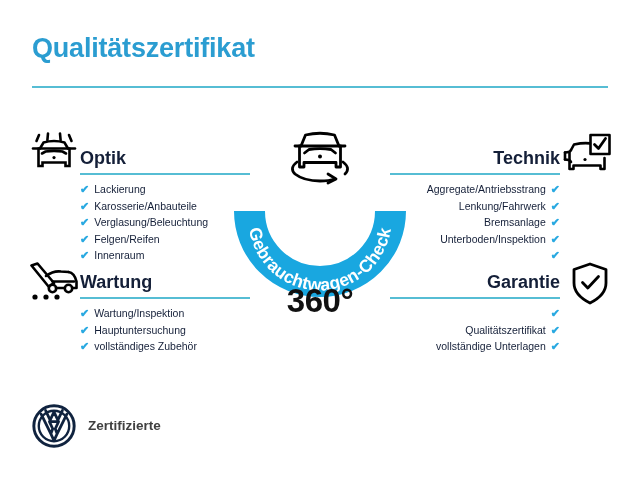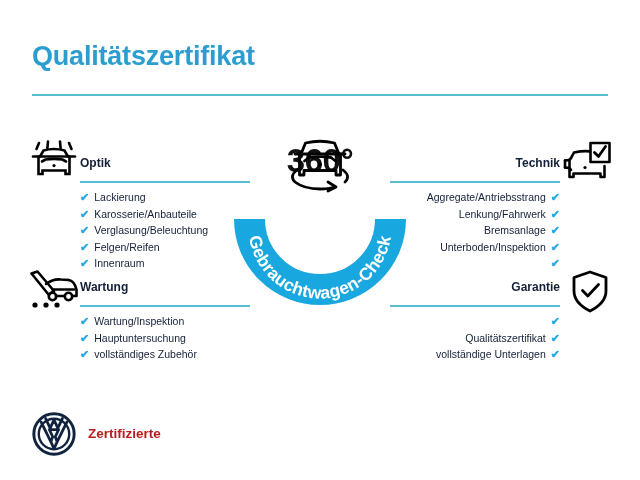--- a/index.html
+++ b/index.html
@@ -3,40 +3,40 @@
 <meta charset="utf-8">
 <style>
   html,body{margin:0;padding:0;}
   body{
     width:640px;height:480px;
     background:#ffffff;
     font-family:"Liberation Sans", sans-serif;
     overflow:hidden;
     position:relative;
   }
-  .page{position:absolute;left:0;top:8px;width:640px;height:336px;background:#fff;}
+  .page{position:absolute;left:0;top:0;width:640px;height:336px;background:#fff;}
 
   
   .page-title{
     position:absolute;left:32px;top:33px;
     font-size:27px;font-weight:bold;letter-spacing:-0.2px;
     color:#2b9dd1;
     white-space:nowrap;
   }
   .title-rule{
     position:absolute;left:32px;top:86px;width:576px;height:2px;
     background:#56bdd4;
   }
 
   
   .section{position:absolute;}
   .sec-head{position:relative;height:26px;}
   .sec-title{
     position:absolute;top:0;
-    font-size:12px;font-weight:bold;color:#141f38;
+    font-size:18px;font-weight:bold;color:#141f38;
     white-space:nowrap;
   }
   .sec-rule{
     position:absolute;left:0;top:25px;width:170px;height:2px;
     background:#56bdd4;
   }
   .sec-list{position:absolute;top:33px;left:0;width:170px;}
   .li{
     display:flex;align-items:center;
     font-size:10.5px;color:#141f38;
@@ -61,36 +61,36 @@
   .right .chk{margin-left:5px;}
 
   
   .sec-icon{position:absolute;}
 
   
   .badge{position:absolute;left:227px;top:126px;width:186px;height:186px;}
   .badge svg{display:block;}
   .badge-center{
     position:absolute;left:0;top:0;width:186px;height:186px;
-    display:flex;align-items:flex-start;justify-content:center;
+    display:flex;align-items:flex-end;justify-content:center;
     pointer-events:none;
   }
   .badge-deg{
     font-size:33px;font-weight:bold;color:#111111;
     letter-spacing:-0.5px;
     transform:translateY(8px);
   }
   .badge-car{position:absolute;left:54px;top:-2px;}
 
   
   .footer{position:absolute;left:32px;top:404px;display:flex;align-items:center;}
   .vw-mark{width:44px;height:44px;}
   .vw-text{
     margin-left:12px;
-    font-size:13.5px;font-weight:bold;color:#b91c1c;
+    font-size:13.5px;font-weight:bold;color:#404040;
     line-height:16px;
     text-align:right;
   }
   .vw-text div{white-space:nowrap;}
 </style>
 </head>
 <body>
 
 <div class="page">
 

